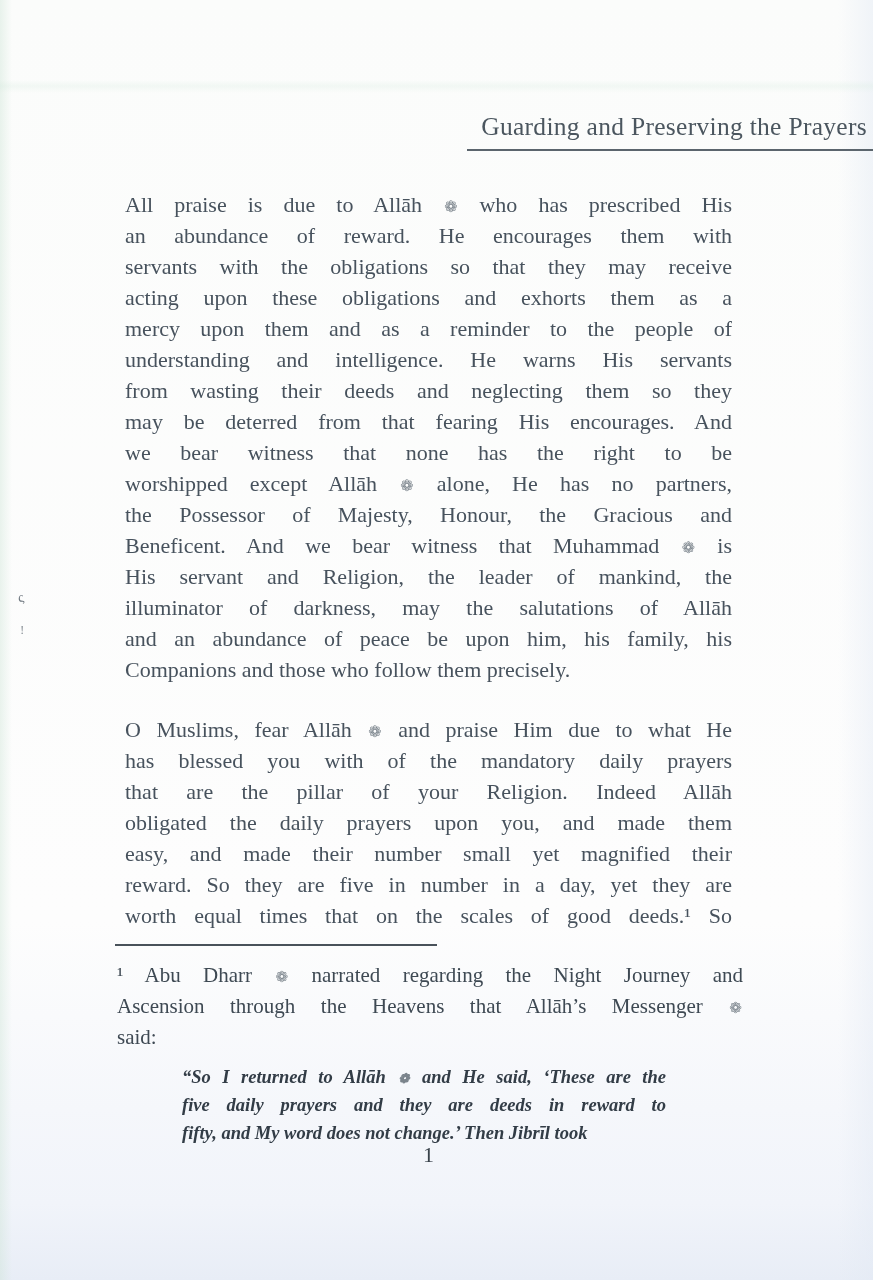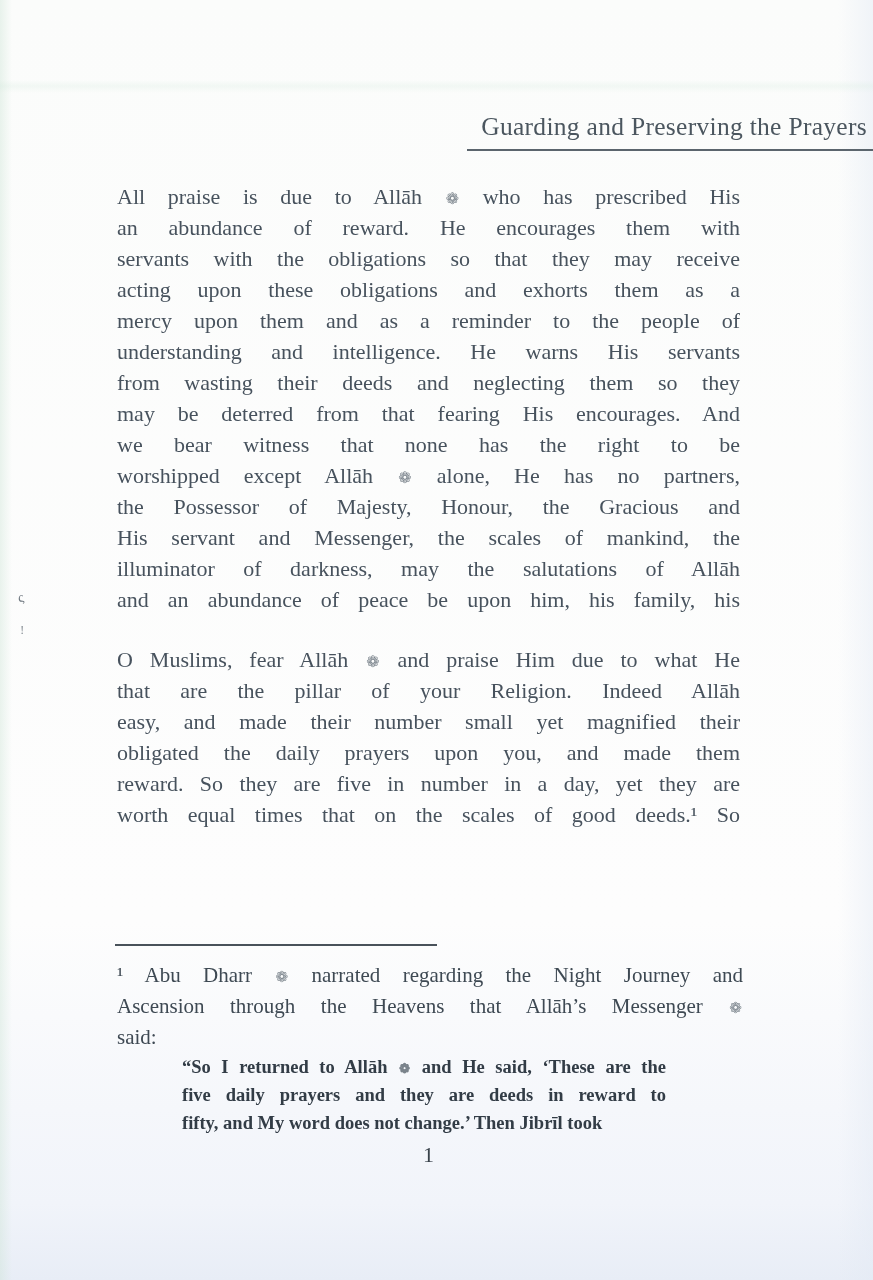--- a/index.html
+++ b/index.html
@@ -29,21 +29,21 @@
     margin: 0;
     padding: 0 14px 7px 14px;
     font-size: 25.5px;
     font-weight: normal;
     letter-spacing: 0.3px;
     color: #4b565f;
     border-bottom: 2px solid #5b656d;
   }
 
   .body-block { position: absolute; left: 117px; top: 181px; width: 623px; }
-  .para { margin: 0; }
+  .para { margin: 8px; }
   .para.p2 { margin-top: 29px; }
 
   .tline {
     text-align: justify;
     text-align-last: justify;
     overflow: hidden;
     color: #47525d;
   }
   .tline.ragged { text-align-last: left; }
   .para .tline { height: 31px; line-height: 31px; font-size: 22px; }
@@ -52,21 +52,21 @@
     position: absolute;
     left: 115px;
     top: 944px;
     width: 322px;
     height: 2px;
     background: #49525a;
   }
 
   .footnote { position: absolute; left: 117px; top: 960px; width: 626px; }
   .fn-text .tline { height: 31px; line-height: 31px; font-size: 21px; color: #3e4953; }
-  .fn-quote { margin: 0 0 0 65px; width: 484px; }
+  .fn-quote { margin: 10px 0 0 65px; width: 484px; font-style: italic; }
   .fn-quote .tline { height: 28px; line-height: 28px; font-size: 18.5px; font-weight: bold; color: #323c46; }
 
   .page-number {
     position: absolute;
     left: 117px;
     top: 1142px;
     width: 623px;
     text-align: center;
     font-size: 22px;
     color: #39424b;
@@ -97,29 +97,32 @@
         <div class="tline">an abundance of reward. He encourages them with</div>
         <div class="tline">servants with the obligations so that they may receive</div>
         <div class="tline">acting upon these obligations and exhorts them as a</div>
         <div class="tline">mercy upon them and as a reminder to the people of</div>
         <div class="tline">understanding and intelligence. He warns His servants</div>
         <div class="tline">from wasting their deeds and neglecting them so they</div>
         <div class="tline">may be deterred from that fearing His encourages. And</div>
         <div class="tline">we bear witness that none has the right to be</div>
         <div class="tline">worshipped except Allāh <span class="hon">❁</span> alone, He has no partners,</div>
         <div class="tline">the Possessor of Majesty, Honour, the Gracious and</div>
-        <div class="tline">His servant and Messenger, the scales of mankind, the</div>
+        <div class="tline">Beneficent. And we bear witness that Muhammad <span class="hon">❁</span> is</div>
+        <div class="tline">His servant and Religion, the leader of mankind, the</div>
         <div class="tline">illuminator of darkness, may the salutations of Allāh</div>
         <div class="tline">and an abundance of peace be upon him, his family, his</div>
+        <div class="tline ragged">Companions and those who follow them precisely.</div>
       </section>
     <section class="para p2">
         <div class="tline">O Muslims, fear Allāh <span class="hon">❁</span> and praise Him due to what He</div>
+        <div class="tline">has blessed you with of the mandatory daily prayers</div>
         <div class="tline">that are the pillar of your Religion. Indeed Allāh</div>
+        <div class="tline">obligated the daily prayers upon you, and made them</div>
         <div class="tline">easy, and made their number small yet magnified their</div>
-        <div class="tline">obligated the daily prayers upon you, and made them</div>
         <div class="tline">reward. So they are five in number in a day, yet they are</div>
         <div class="tline">worth equal times that on the scales of good deeds.¹ So</div>
       </section>
   </main>
 
   <div class="fn-rule"></div>
 
   <aside class="footnote">
     <div class="fn-text">
         <div class="tline">¹ Abu Dharr <span class="hon">❁</span> narrated regarding the Night Journey and</div>

